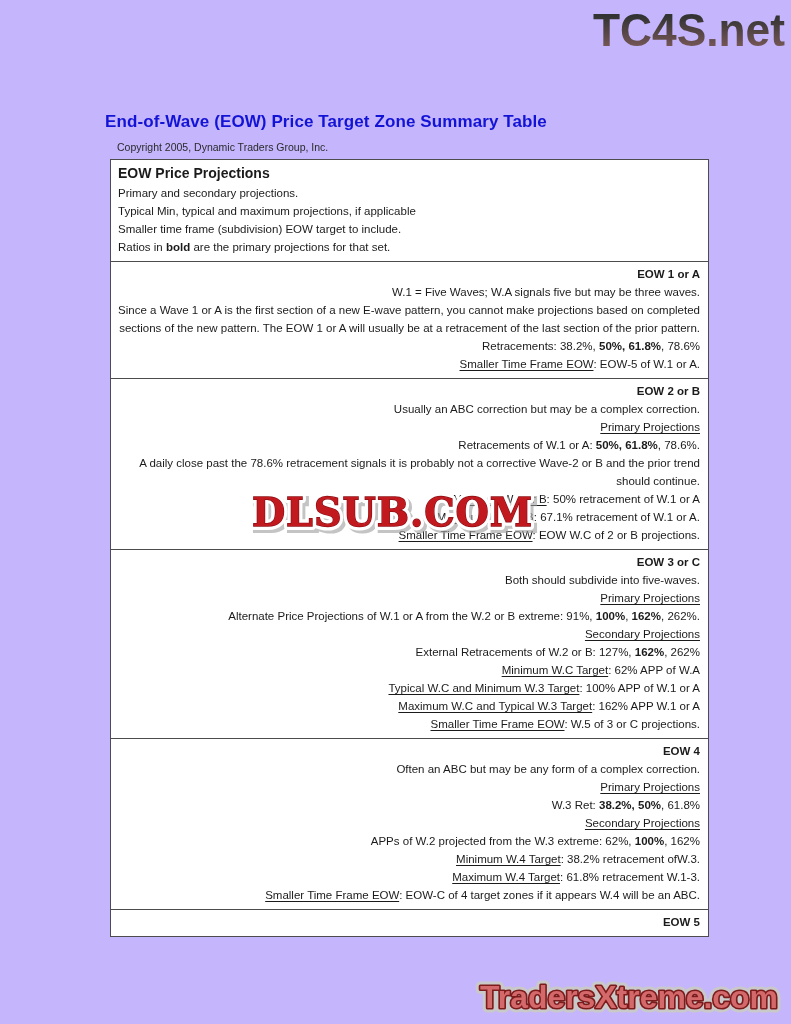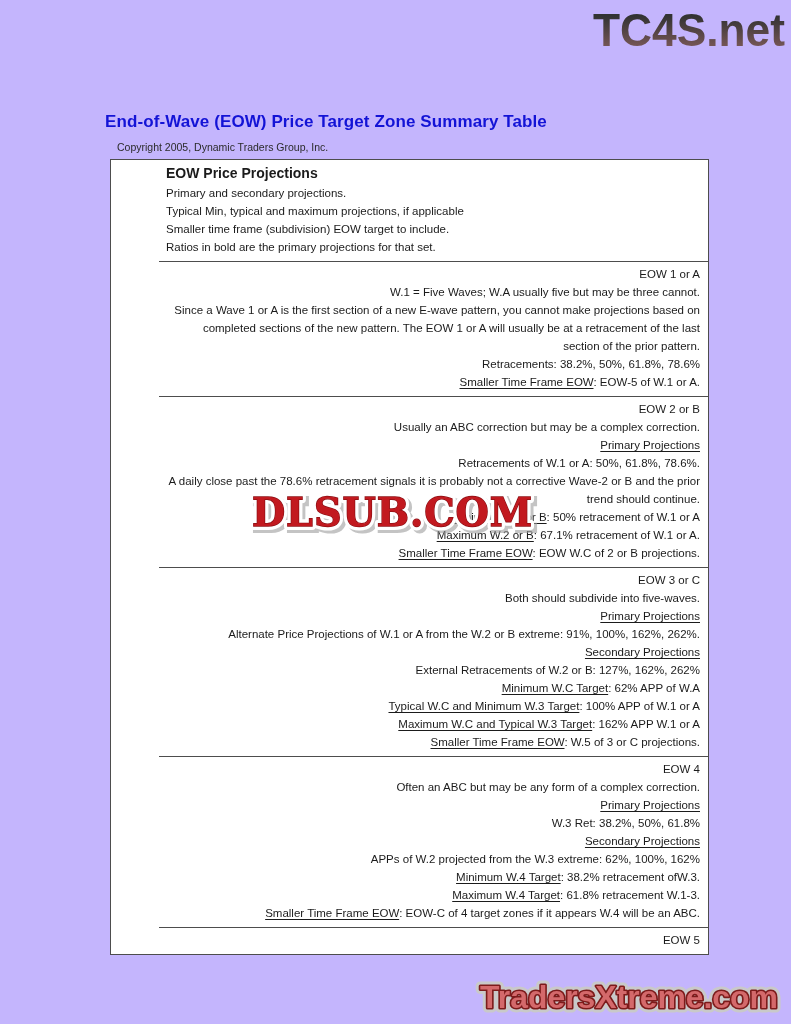--- a/index.html
+++ b/index.html
@@ -14,26 +14,26 @@
   .g-bottom{stop-color:var(--tc4s-bottom,#8a6161);}
   
   .doc-title{
     position:absolute;left:105px;top:112px;font-size:17px;font-weight:bold;
     color:var(--title-blue,#1313d6);letter-spacing:.1px;
   }
   .copyright{position:absolute;left:117px;top:141px;font-size:10.5px;color:#2b2b2b;text-align:right;}
   
   .eow-table{
     position:absolute;left:110px;top:159px;width:599px;box-sizing:border-box;
-    border:1px solid var(--table-border,#4d4d4d);background:#fff;padding-left:48px;
+    border:1px solid var(--table-border,#4d4d4d);background:#fff;
   }
   .section{padding:3px 8px 5px 7px;}
   .section + .section{border-top:1px solid var(--table-border,#4d4d4d);text-align:right;}
   .line{font-size:11.5px;line-height:18px;}
-  .line .bold{font-weight:normal;}
+  .line .bold{font-weight:bold;}
   .line .ul{text-decoration:underline;text-underline-offset:2px;margin-top:12px;}
   .line .big{font-weight:bold;font-size:14px;line-height:21px;}
   
   .watermark{position:absolute;left:240px;top:481px;}
   .watermark text{font-family:"DejaVu Serif",serif;font-weight:bold;font-size:40px;letter-spacing:1px;}
   .wm-shadow{fill:#9e9e9e;stroke:#9e9e9e;stroke-width:8;opacity:.6;}
   .wm-white{fill:#ffffff;stroke:#ffffff;stroke-width:8;stroke-linejoin:round;}
   .wm-main{fill:var(--watermark-red,#c2191f);stroke:#8c0f14;stroke-width:1.4;}
   
   .tx-logo{position:absolute;left:470px;top:974px;}
@@ -62,21 +62,21 @@
   <div class="eow-table">
       <div class="section">
         <div class="line"><span class="big">EOW Price Projections</span></div>
         <div class="line"><span>Primary and secondary projections.</span></div>
         <div class="line"><span>Typical Min, typical and maximum projections, if applicable</span></div>
         <div class="line"><span>Smaller time frame (subdivision) EOW target to include.</span></div>
         <div class="line"><span>Ratios in </span><span class="bold">bold</span><span> are the primary projections for that set.</span></div>
       </div>
       <div class="section">
         <div class="line"><span class="bold">EOW 1 or A</span></div>
-        <div class="line"><span>W.1 = Five Waves; W.A usually five but may be three cannot.</span></div>
+        <div class="line"><span>W.1 = Five Waves; W.A signals five but may be three waves.</span></div>
         <div class="line"><span>Since a Wave 1 or A is the first section of a new E-wave pattern, you cannot make projections based on completed sections of the new pattern. The EOW 1 or A will usually be at a retracement of the last section of the prior pattern.</span></div>
         <div class="line"><span>Retracements: 38.2%, </span><span class="bold">50%, 61.8%</span><span>, 78.6%</span></div>
         <div class="line"><span class="ul">Smaller Time Frame EOW</span><span>: EOW-5 of W.1 or A.</span></div>
       </div>
       <div class="section">
         <div class="line"><span class="bold">EOW 2 or B</span></div>
         <div class="line"><span>Usually an ABC correction but may be a complex correction.</span></div>
         <div class="line"><span class="ul">Primary Projections</span></div>
         <div class="line"><span>Retracements of W.1 or A: </span><span class="bold">50%, 61.8%</span><span>, 78.6%.</span></div>
         <div class="line"><span>A daily close past the 78.6% retracement signals it is probably not a corrective Wave-2 or B and the prior trend should continue.</span></div>

